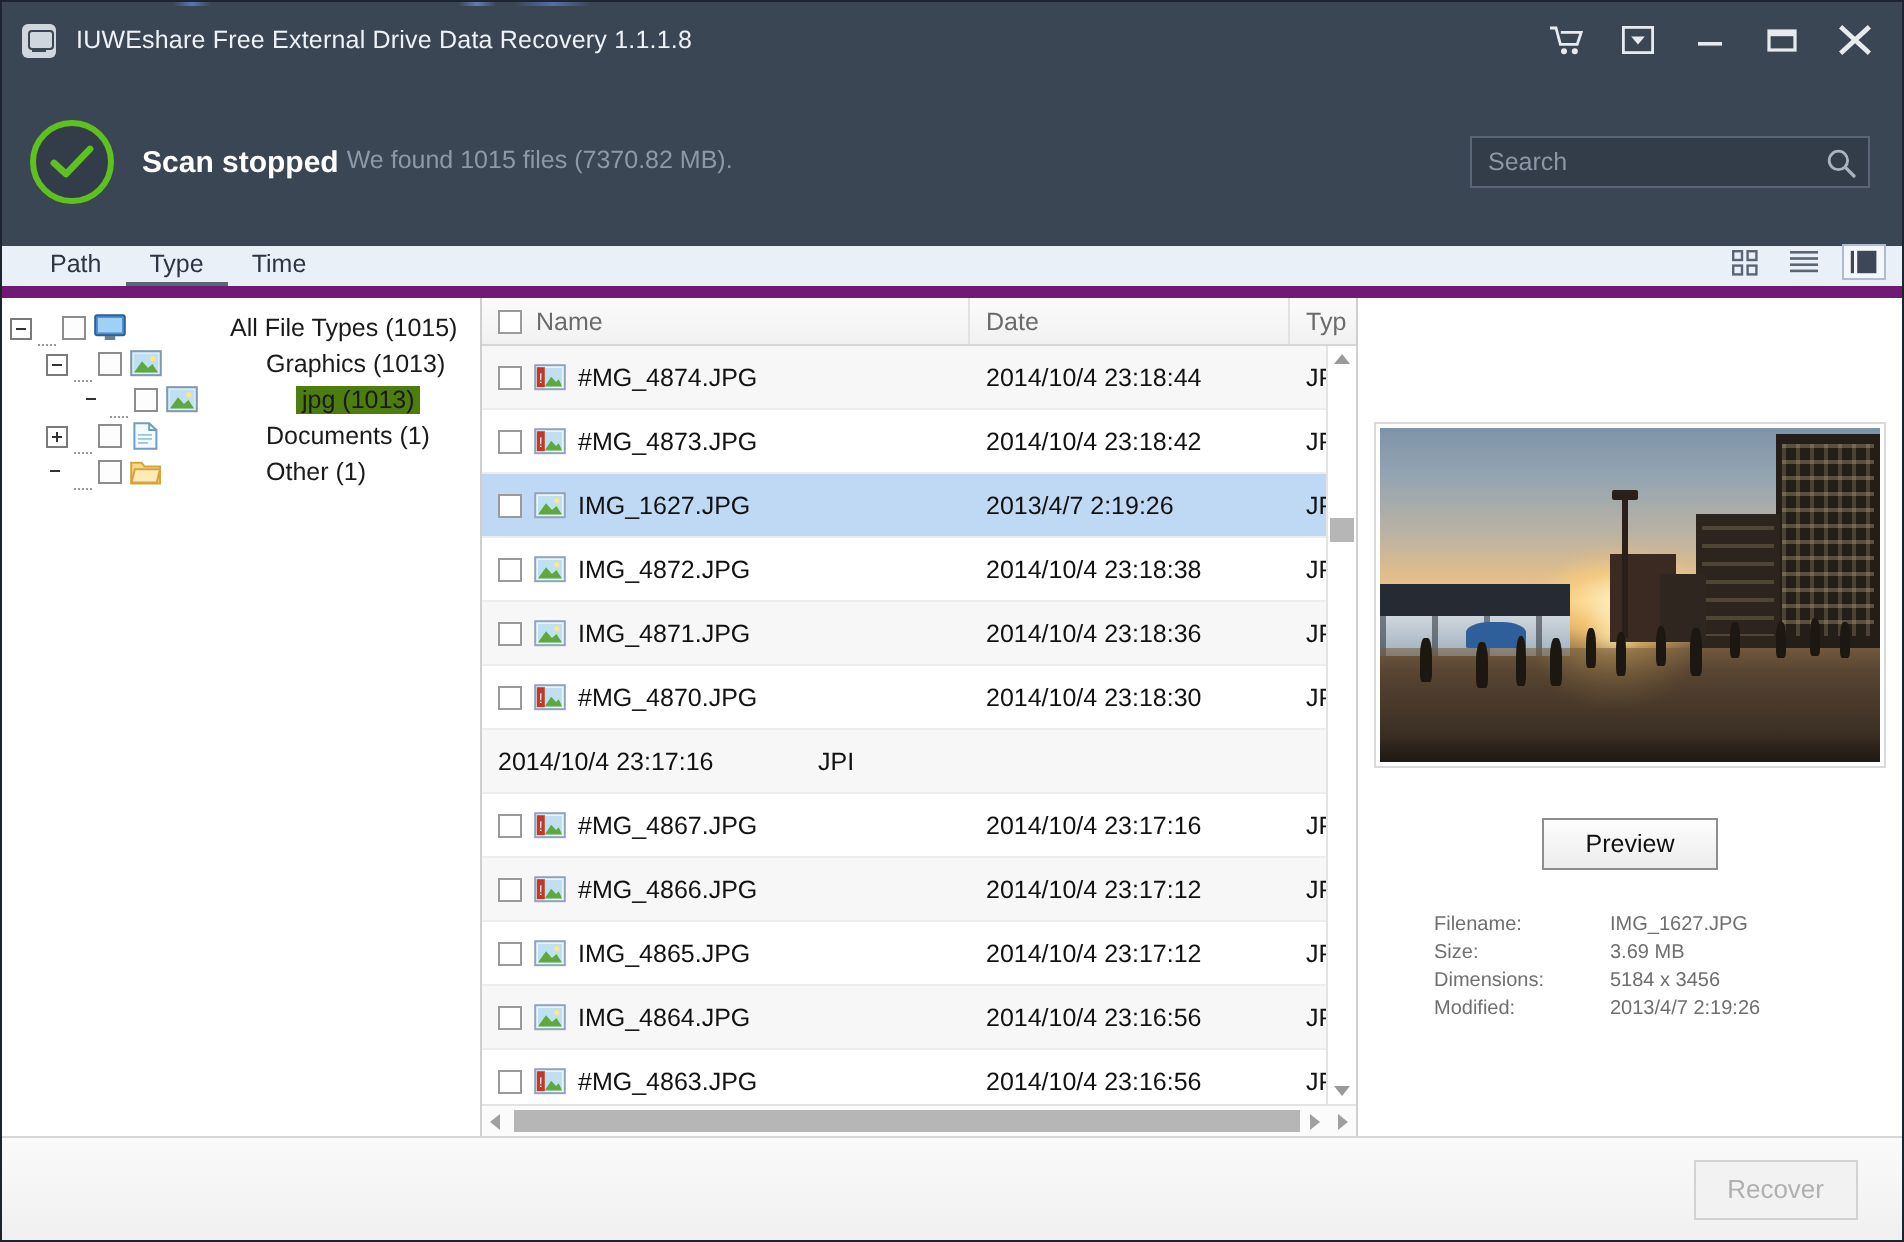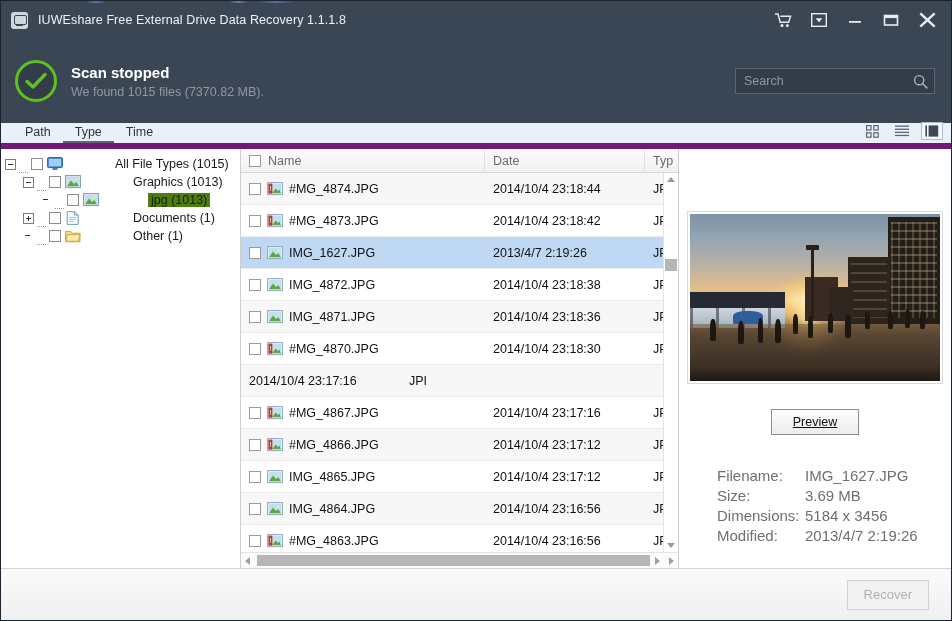--- a/index.html
+++ b/index.html
@@ -64,21 +64,21 @@
     position: relative;
   }
   .check-circle {
     width: 42px; height: 42px; flex: 0 0 42px;
     border: 3px solid #5ec11f; border-radius: 50%;
     background: #333d4a;
     display: flex; align-items: center; justify-content: center;
     margin-right: 14px;
   }
   .check-circle svg { display:block; }
-  .status-texts { display: flex; flex-direction: column; justify-content: center; gap: 4px; }
+  .status-texts { display: flex; flex-direction: row; justify-content: center; gap: 4px; text-align: right; }
   .status-title { color: #ffffff; font-size: 15px; font-weight: bold; }
   .status-sub { color: #8e99a7; font-size: 12.5px; }
   .search-wrap { margin-left: auto; position: relative; }
   .search-box {
     width: 200px; height: 26px;
     background: #333d4a; border: 1px solid #5a6677;
     display: flex; align-items: center;
     padding: 0 6px 0 8px;
   }
   .search-input {
@@ -298,26 +298,25 @@
     position: absolute; left: 0; right: 0; bottom: 0; height: 8%;
     background: linear-gradient(to top, rgba(30,24,19,.9), rgba(30,24,19,0));
   }
   .preview-btn-wrap { margin-top: 25px; }
   .preview-btn {
     min-width: 88px; height: 26px; padding: 0 16px;
     background: linear-gradient(#fdfdfd,#ececed);
     border: 1px solid #8e8e8e;
     font-size: 12.5px; color: #111; font-family: inherit;
     cursor: pointer;
-    text-decoration: underline;
   }
   .meta {
-    margin-top: 32px; width: 100%;
+    margin-top: 22px; width: 100%;
     padding-left: 38px;
-    font-size: 15px; color: #6f6f6f;
+    font-size: 10px; color: #6f6f6f;
     display: grid; grid-template-columns: 88px 1fr; row-gap: 3px;
   }
   .meta .mk { color: #6f6f6f; }
   .meta .mv { color: #6f6f6f; }
 
   
   .footer {
     height: 52px; flex: 0 0 52px;
     background: linear-gradient(#fafafa,#f0f0f0);
     border-top: 1px solid #d7d7d7;

